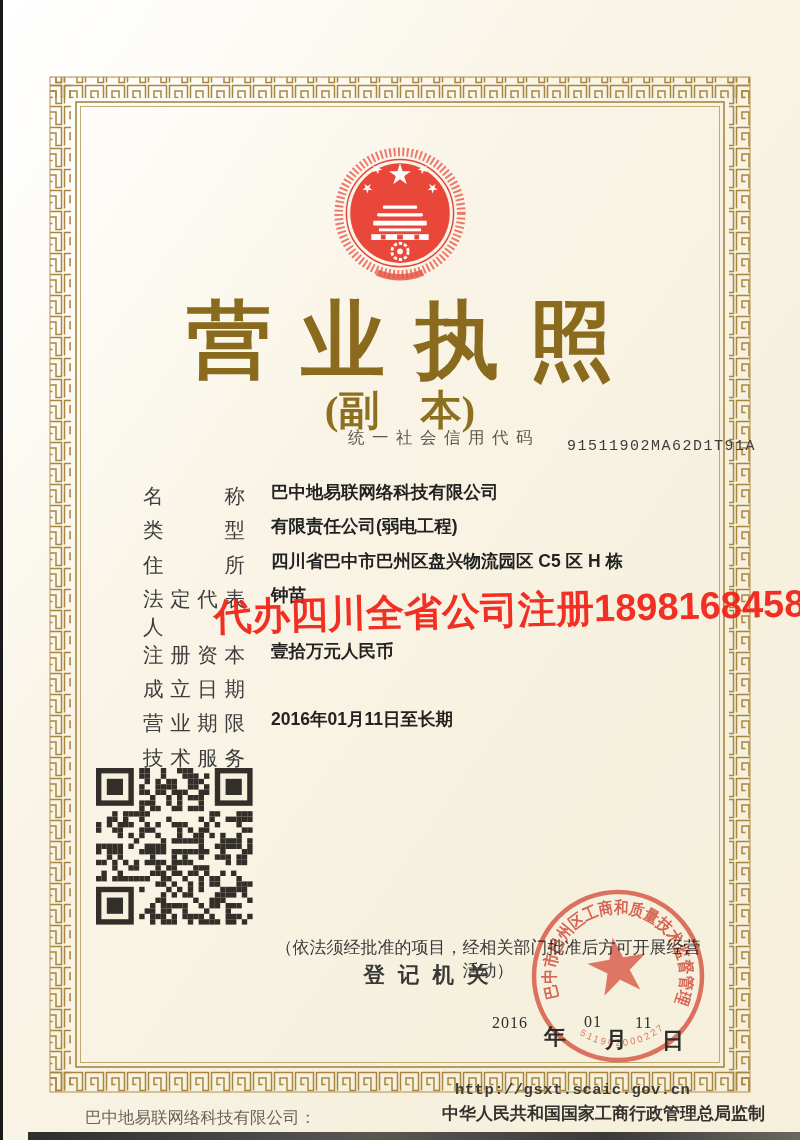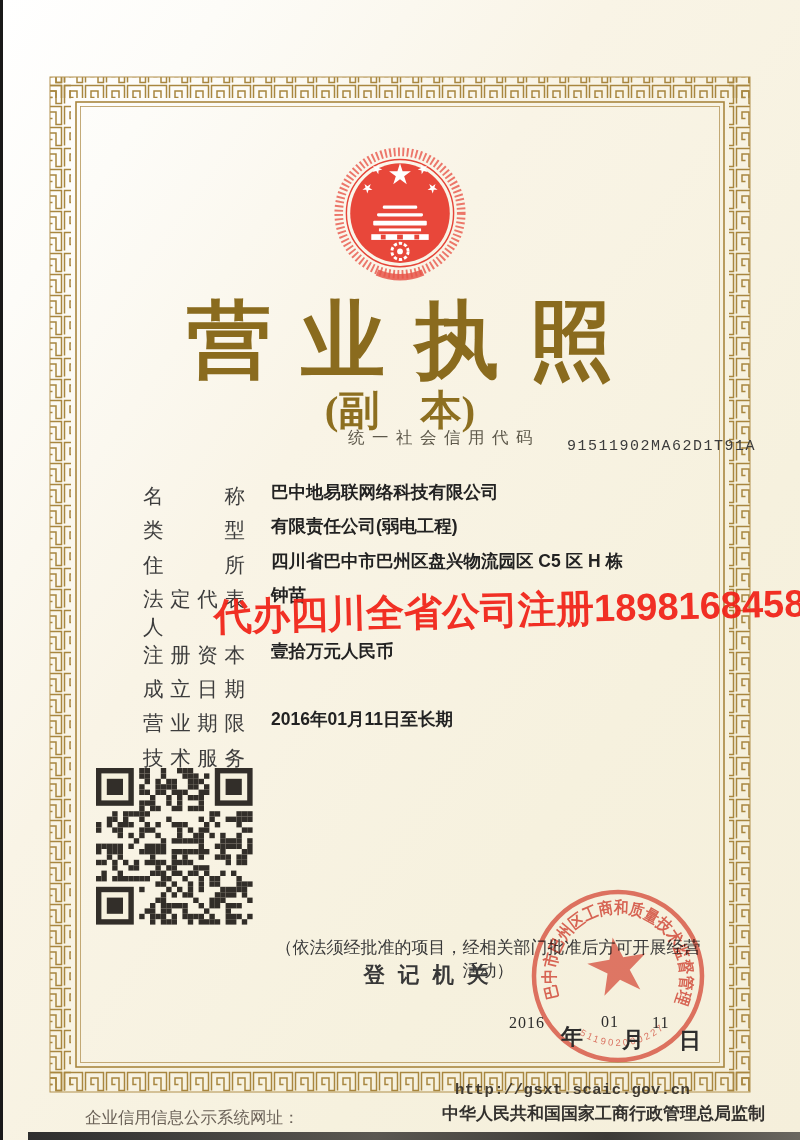--- a/index.html
+++ b/index.html
@@ -29,21 +29,21 @@
     line-height:21.6px;text-align:justify;}
   svg.qr{position:absolute;left:96px;top:768px;z-index:4;}
   .watermark{position:absolute;left:214px;top:585px;width:600px;font-size:38px;font-weight:600;
     color:rgba(240,32,21,.93);z-index:6;transform:rotate(-1.3deg);white-space:nowrap;
     letter-spacing:0px;}
   .note{position:absolute;left:268px;top:936px;width:440px;text-align:center;
     font-size:17px;color:#383838;z-index:3;font-family:"Liberation Serif",serif;}
   .registry{position:absolute;left:325px;top:960px;width:215px;text-align:center;
     font-size:21.5px;font-weight:600;color:#383838;letter-spacing:13px;z-index:3;
     font-family:"Liberation Serif",serif;}
-  .date{position:absolute;left:509px;top:1010px;width:210px;height:48px;z-index:5;}
+  .date{position:absolute;left:492px;top:1010px;width:210px;height:48px;z-index:5;}
   .date span{position:absolute;color:#2c2c2c;}
   .d-num{font-size:16px;font-family:"Liberation Serif",serif;letter-spacing:1px;}
   .d-char{font-size:22px;font-weight:700;}
   .d-year{left:0;top:4px;} .d-year-c{left:52px;top:12px;}
   .d-month{left:92px;top:3px;} .d-month-c{left:113px;top:15px;}
   .d-day{left:143px;top:4px;} .d-day-c{left:170px;top:16px;}
   svg.seal{position:absolute;left:528px;top:884px;z-index:4;mix-blend-mode:multiply;opacity:.9;}
   .annual-notice{position:absolute;left:20px;top:1012px;width:252px;font-size:16.5px;
     font-weight:600;color:#45423c;line-height:27.5px;z-index:5;text-align:justify;}
   .url{position:absolute;left:455px;top:1081px;font-size:15.5px;font-weight:700;color:#403b32;
@@ -484,16 +484,16 @@
     <use href="#star2" transform="translate(90 84) rotate(-10) scale(31)" fill="#dc4a3c" opacity="0.8"></use>
     <text font-size="16.5" fill="#d8473a" opacity="0.9" font-weight="600">
       <textPath href="#sealArcTop" startOffset="0" textLength="262" lengthAdjust="spacingAndGlyphs">巴中市巴州区工商和质量技术监督管理局</textPath>
     </text>
     <text font-size="9.5" fill="#d8473a" opacity="0.8" letter-spacing="2.5">
       <textPath href="#sealArcBottom" startOffset="8">5119020002276</textPath>
     </text>
   </svg>
 
   <div class="url">http://gsxt.scaic.gov.cn</div>
-  <div class="site-label">企业信用信息公示系统网址：</div>
+  <div class="site-label">巴中地易联网络科技有限公司：</div>
   <div class="supervisor">中华人民共和国国家工商行政管理总局监制</div>
 
 </div>
 
 </body></html>

